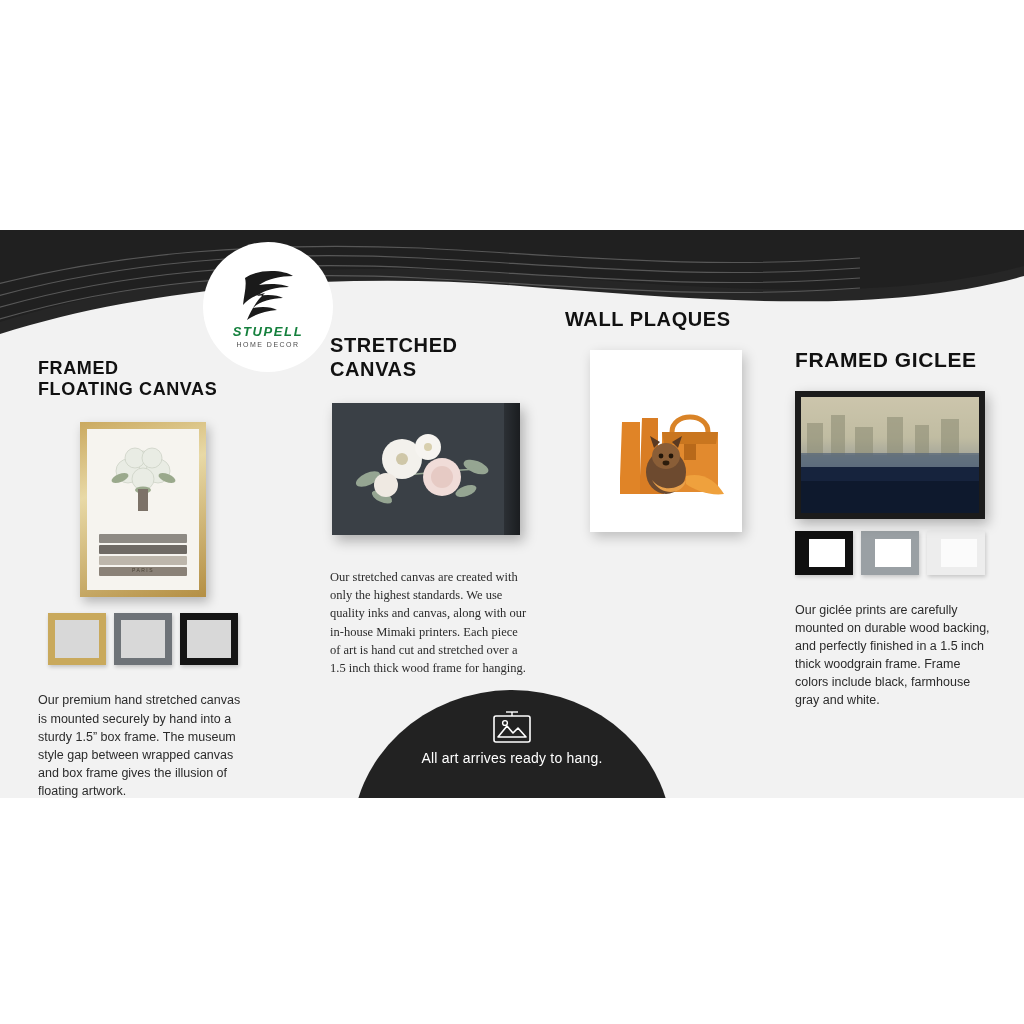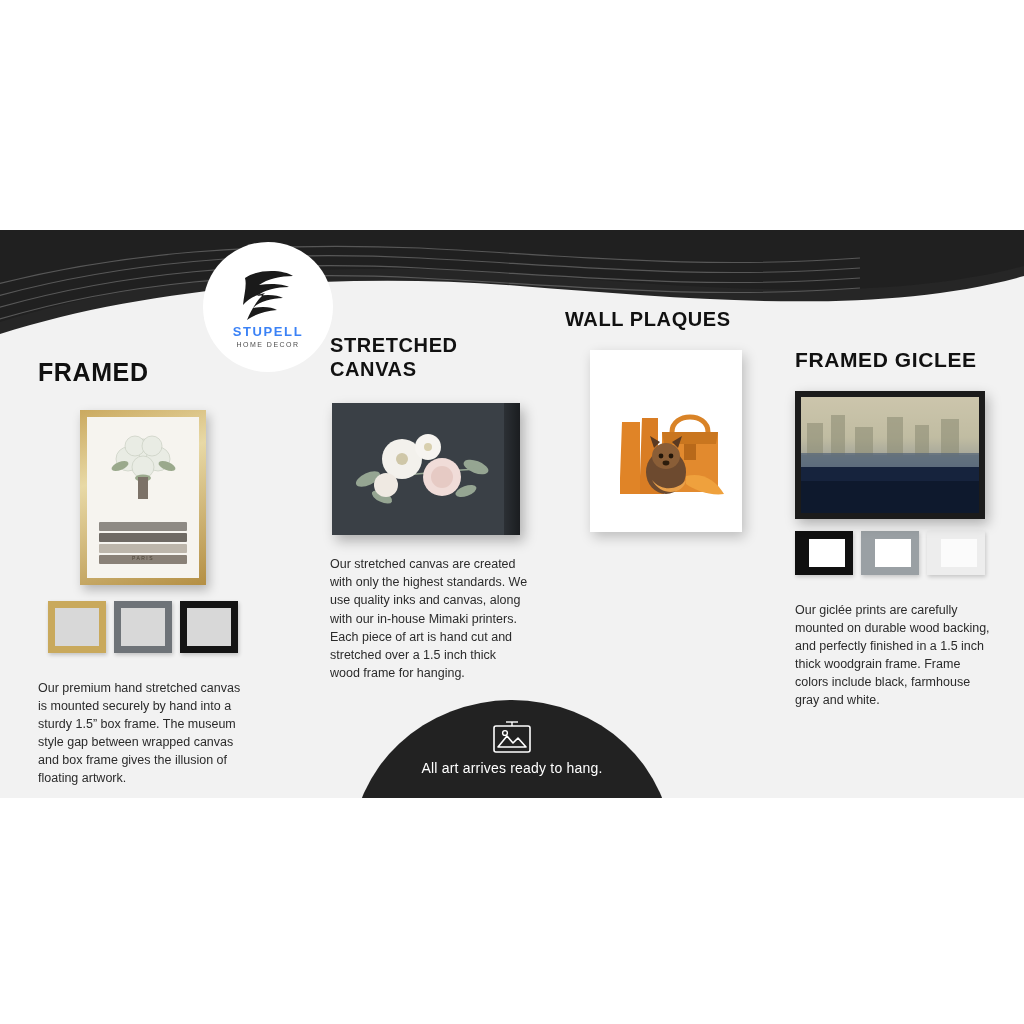--- a/index.html
+++ b/index.html
@@ -51,21 +51,22 @@
     flex-direction: column;
     align-items: center;
     justify-content: center;
     z-index: 5;
   }
   .logo-mark { width: 62px; height: 56px; margin-bottom: 2px; }
   .logo-name {
     font-size: 13px;
     letter-spacing: 1.6px;
     font-weight: bold;
-    color: #3b82f6;
+    color: #15803d;
+    font-style: italic;
   }
   .logo-sub {
     font-size: 7px;
     letter-spacing: 1.5px;
     color: #4d4d4d;
     margin-top: 2px;
   }
 
   
   .col {
@@ -80,21 +81,21 @@
     font-size: 20px;
   }
   .col-desc {
     font-size: 12.5px;
     line-height: 1.45;
     color: #2b2b2b;
   }
 
   
   #col1 { left: 38px; top: 128px; width: 240px; }
-  #col1 .col-title { font-size: 25px; }
+  #col1 .col-title { font-size: 18px; }
   .ffc-art {
     position: relative;
     width: 126px;
     height: 175px;
     margin: 22px 0 0 42px;
     background: linear-gradient(160deg, #caa95f 0%, #e8d9a6 35%, #b48f44 100%);
     padding: 7px;
     box-sizing: border-box;
     box-shadow: 3px 5px 10px rgba(0,0,0,0.25);
   }
@@ -169,21 +170,21 @@
     position: absolute;
     right: 0; top: 0;
     width: 16px; height: 100%;
     background: linear-gradient(90deg, rgba(0,0,0,0.25), rgba(0,0,0,0.55));
   }
   .sc-floral {
     position: absolute;
     left: 18px; top: 16px;
     width: 150px; height: 100px;
   }
-  #col2 .col-desc { margin-top: 20px; width: 198px; }
+  #col2 .col-desc { margin-top: 33px; width: 198px; font-family: Liberation Serif, serif; }
 
   
   #col3 { left: 565px; top: 78px; width: 200px; }
   #col3 .col-title { font-size: 20px; }
   .wp-art {
     position: relative;
     width: 152px;
     height: 182px;
     margin: 18px 0 0 25px;
     background: #ffffff;
@@ -227,21 +228,21 @@
   }
   .fg-black { border-color: #101010; }
   .fg-gray  { border-color: #9aa0a4; }
   .fg-white { border-color: #ededed; background:#fbfbfb; }
   #col4 .col-desc { margin-top: 26px; width: 195px; }
 
   
   .bottom-arc {
     position: absolute;
     left: 352px;
-    top: 470px;
+    top: 460px;
     width: 320px;
     height: 190px;
     background: #222222;
     border-radius: 160px 160px 0 0 / 150px 150px 0 0;
     z-index: 4;
     display: flex;
     flex-direction: column;
     align-items: center;
     padding-top: 20px;
     box-sizing: border-box;
@@ -276,20 +277,21 @@
       <svg class="logo-mark" viewBox="0 0 62 56" xmlns="http://www.w3.org/2000/svg">
         <path d="M8,12 C22,2 48,4 56,10 C44,10 30,13 22,19 C34,17 46,18 52,21 C40,21 27,24 20,30 C31,28 41,29 46,32 C34,32 22,36 16,42 C26,40 35,41 40,44 C28,45 16,49 10,54 C14,44 20,34 28,27 C18,29 11,33 6,39 C7,29 10,19 8,12 Z" fill="#1a1a1a"></path>
       </svg>
       <div class="logo-name">STUPELL</div>
       <div class="logo-sub">HOME DECOR</div>
     </div>
 
     <div class="col" id="col1">
       <div class="col-title">
         <div>FRAMED</div>
+        <div>FLOATING CANVAS</div>
       </div>
 
       <div class="ffc-art">
         <div class="ffc-inner">
           <svg class="bouquet" viewBox="0 0 82 72" xmlns="http://www.w3.org/2000/svg">
             <g fill="#e9ece4" stroke="#c9cfc2" stroke-width="0.7">
               <circle cx="41" cy="22" r="16"></circle>
               <circle cx="26" cy="26" r="12"></circle>
               <circle cx="56" cy="26" r="12"></circle>
               <circle cx="33" cy="13" r="10"></circle>

